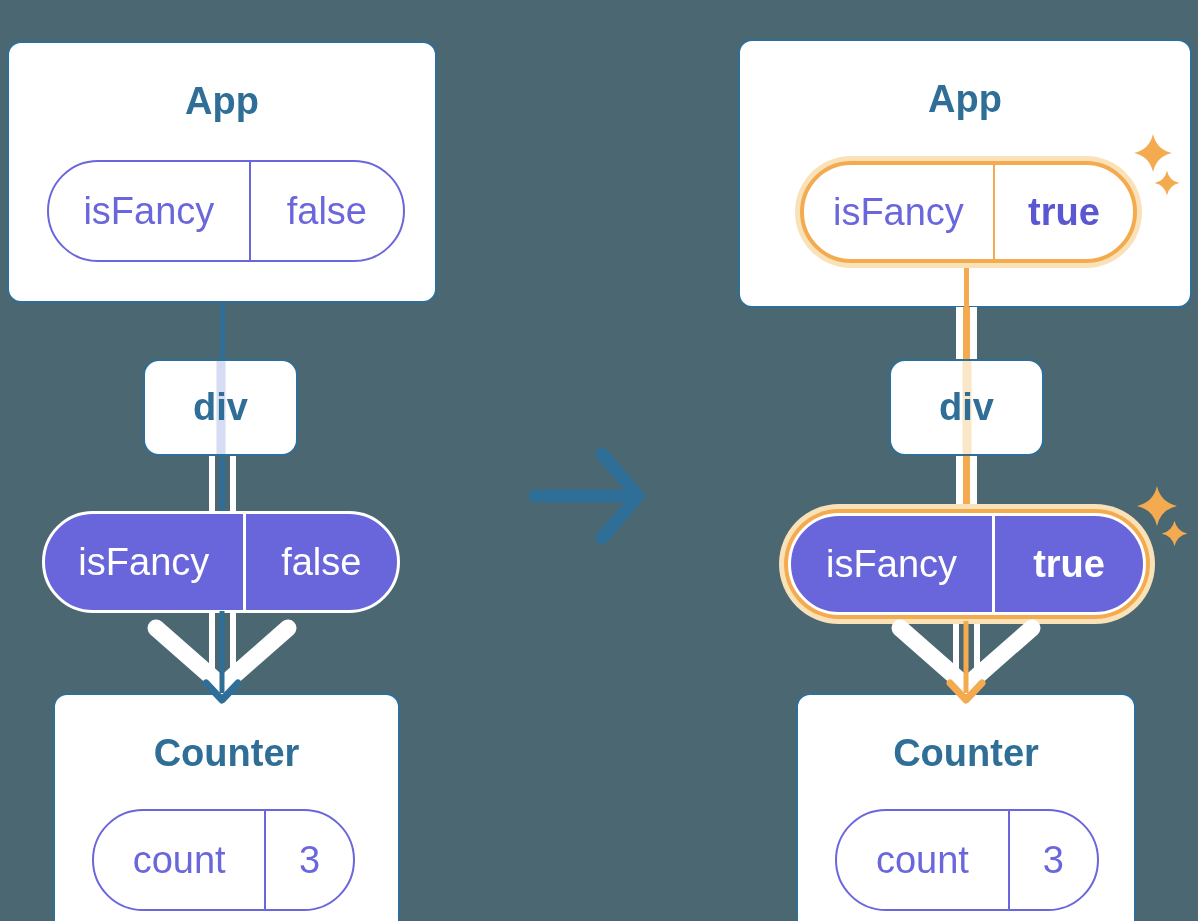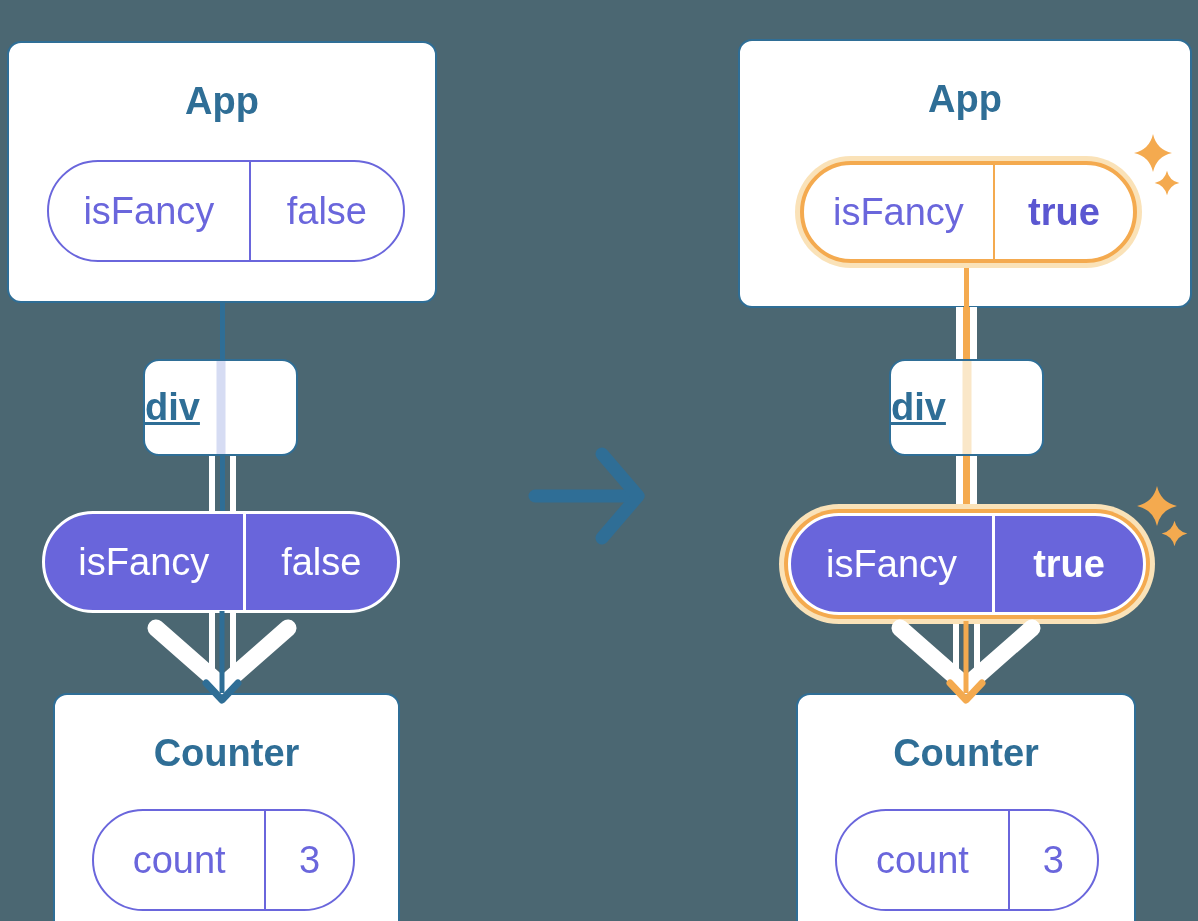--- a/index.html
+++ b/index.html
@@ -11,23 +11,22 @@
     position:absolute;background:#ffffff;border:2.5px solid #2F6E96;
     border-radius:14px;box-sizing:border-box;
   }
   .card-title{
     text-align:center;color:#2F6E96;font-size:38px;font-weight:600;
     margin-top:36px;line-height:44px;
   }
   .node{
     position:absolute;background:#ffffff;border:2.5px solid #2F6E96;
     border-radius:16px;box-sizing:border-box;display:flex;align-items:center;
-    color:#2F6E96;font-size:38px;font-weight:600;
+    justify-content:center;color:#2F6E96;font-size:38px;font-weight:600;
     z-index:2;
-    text-decoration:underline;
   }
   .node .stripe{
     position:absolute;top:0;bottom:0;left:50%;transform:translateX(-50%);
     width:9px;z-index:0;
   }
   .node .node-label{position:relative;z-index:1;}
   .stripe-lavender{background:#D6DCF3;}
   .stripe-peach{background:#FAE7C8;}
   .pill{
     position:absolute;display:flex;border-radius:60px;box-sizing:border-box;

